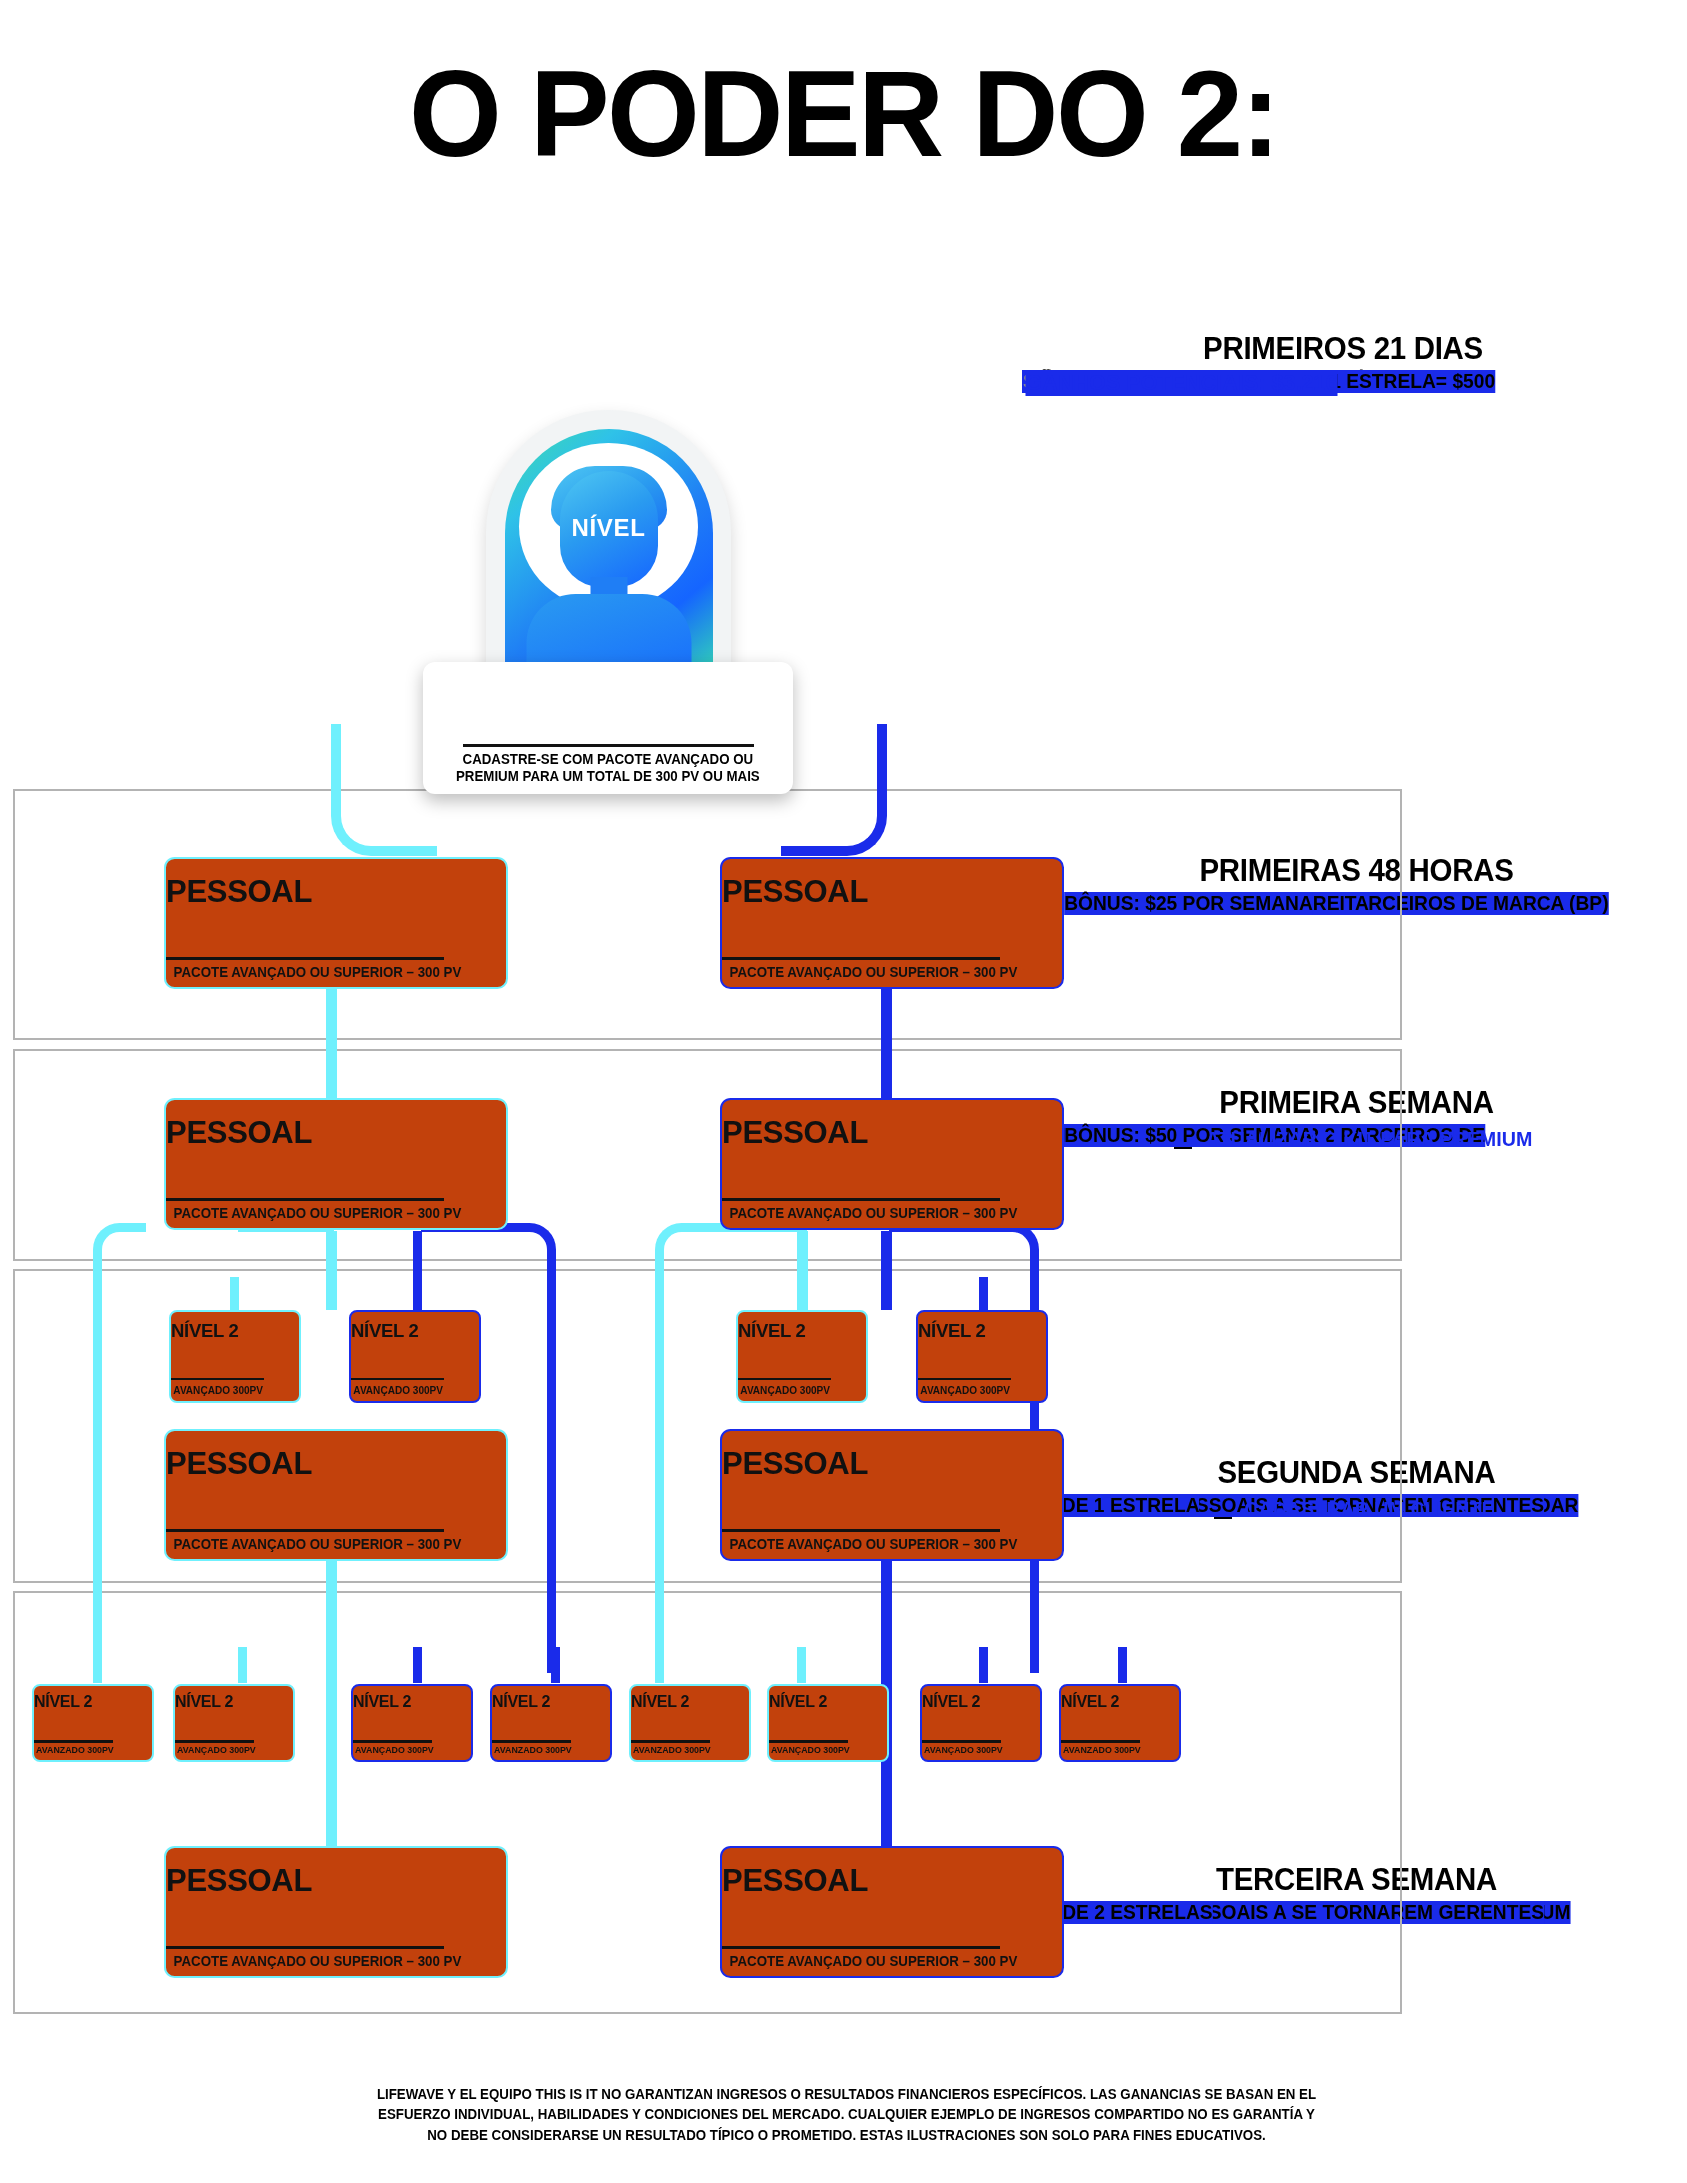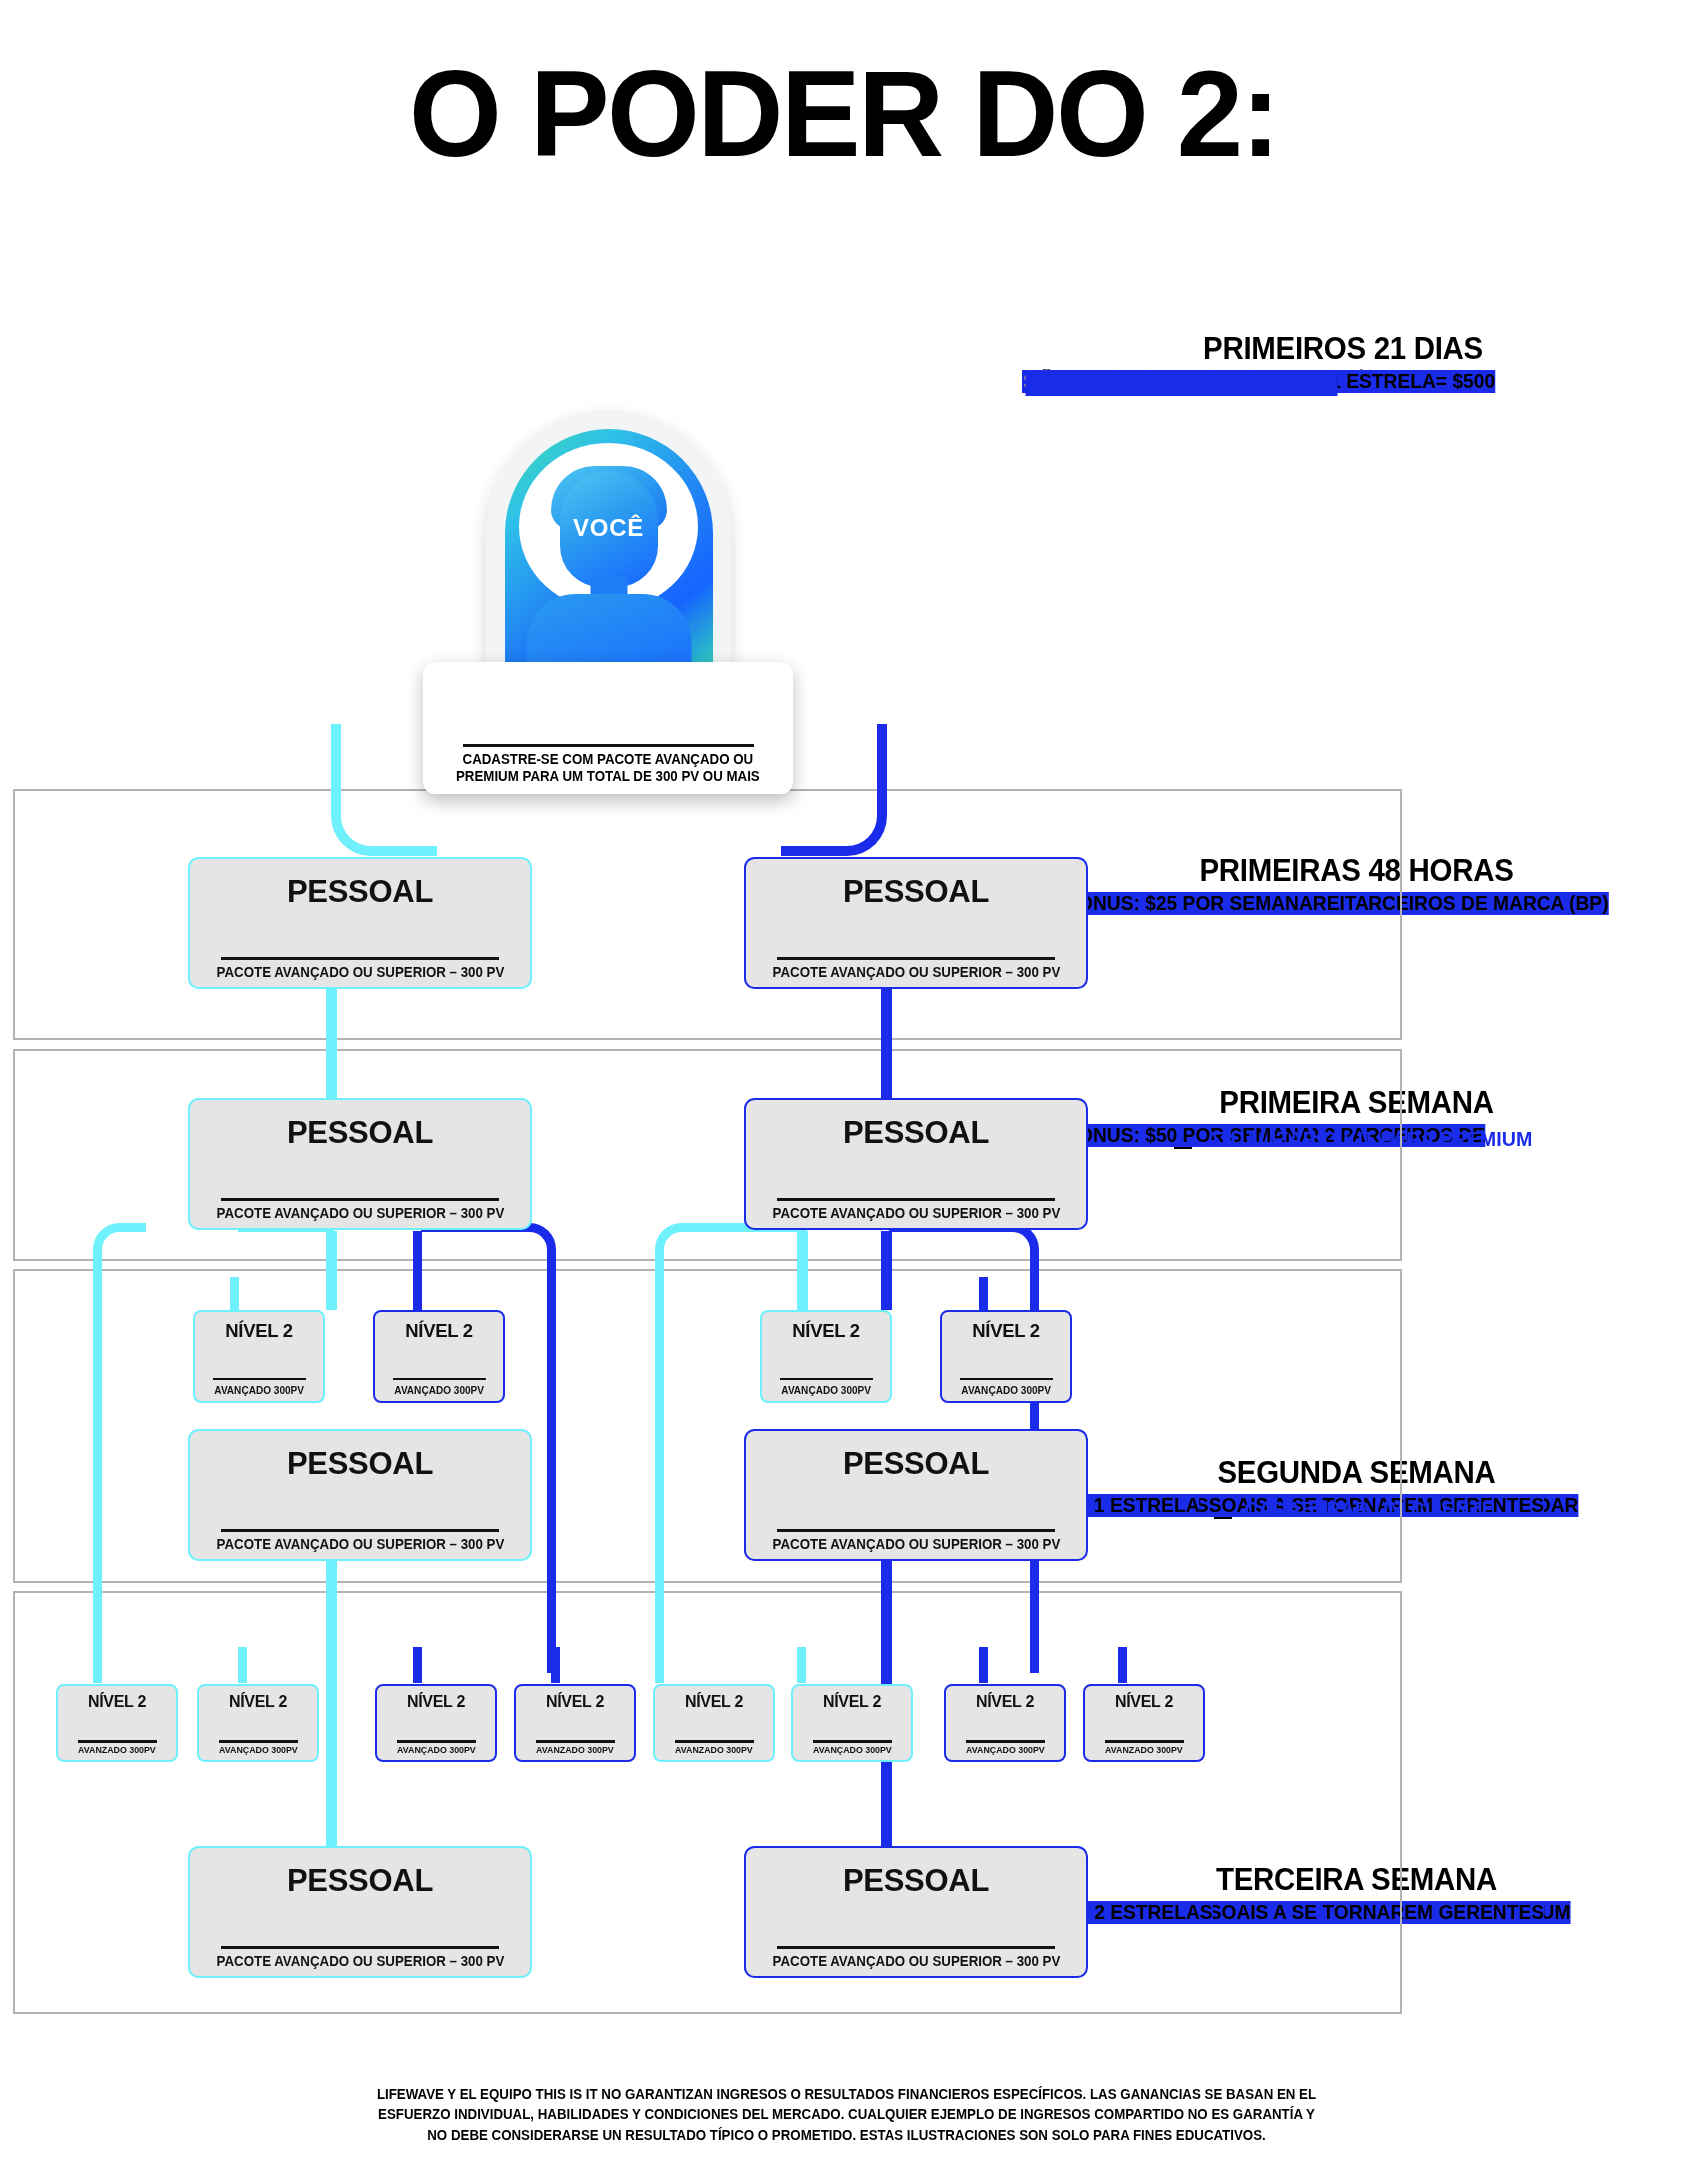--- a/index.html
+++ b/index.html
@@ -43,22 +43,22 @@
   .f3{left:13.2px;top:1269px;width:1389px;height:314px;}
   .f4{left:13.2px;top:1591px;width:1389px;height:423px;}
 
   
   .ln{position:absolute;background:#1a2bea;}
   .ln.cy{background:#6ff0fd;}
   .elb{position:absolute;box-sizing:border-box;border-style:solid;border-color:#1a2bea;}
   .elb.cy{border-color:#6ff0fd;}
 
   
-  .node{position:absolute;box-sizing:border-box;background:#e5e5e5;border:2.6px solid #1a2bea;
-        border-radius:9.3px;display:flex;flex-direction:column;align-items:center;z-index:5;margin-left:24px;}
+  .node{position:absolute;box-sizing:border-box;background:#c2410c;border:2.6px solid #1a2bea;
+        border-radius:9.3px;display:flex;flex-direction:column;align-items:flex-start;z-index:5;}
   .node.cy{border-color:#6ff0fd;}
   .node .title{font-weight:900;color:#111;letter-spacing:-0.3px;}
   .node .rule{background:#111;}
   .node .cap{font-weight:900;color:#111;white-space:nowrap;transform:scaleX(.95);}
 
   .pessoal{width:344px;height:132px;border-radius:10.6px;padding-top:14.6px;}
   .pessoal .title{font-size:31px;}
   .pessoal .rule{width:278px;height:3.3px;margin-top:auto;}
   .pessoal .cap{font-size:14px;margin-top:4.6px;margin-bottom:6.6px;}
 
@@ -219,21 +219,21 @@
   <div class="ln" style="left:979px;top:1277px;width:9.3px;height:33px;"></div>
 
   <div class="avwrap">
     <div class="avshell"></div>
     <div class="avinner">
       <div class="avhole"></div>
       <div class="avhair"></div>
       <div class="avhead"></div>
       <div class="avneck"></div>
       <div class="avbody"></div>
-      <div class="avlabel">VOCÊ</div>
+      <div class="avlabel">NÍVEL</div>
     </div>
   </div>
   <div class="rootcard">
     <div class="rule"></div>
     <div class="cap">
       <span>CADASTRE-SE COM PACOTE AVANÇADO OU</span><br>
       <span>PREMIUM PARA UM TOTAL DE 300 PV OU MAIS</span>
     </div>
   </div>
 

